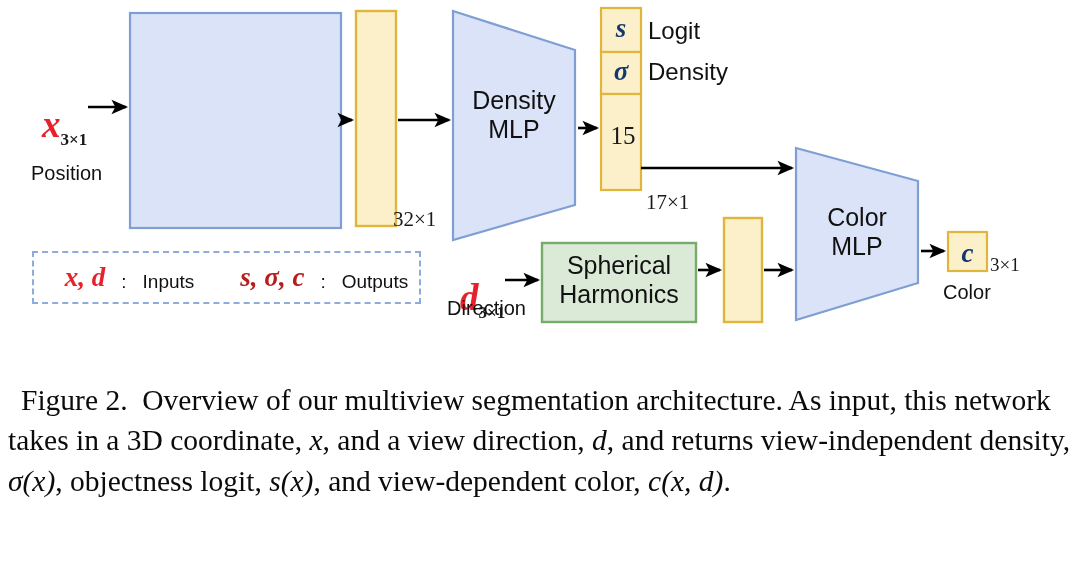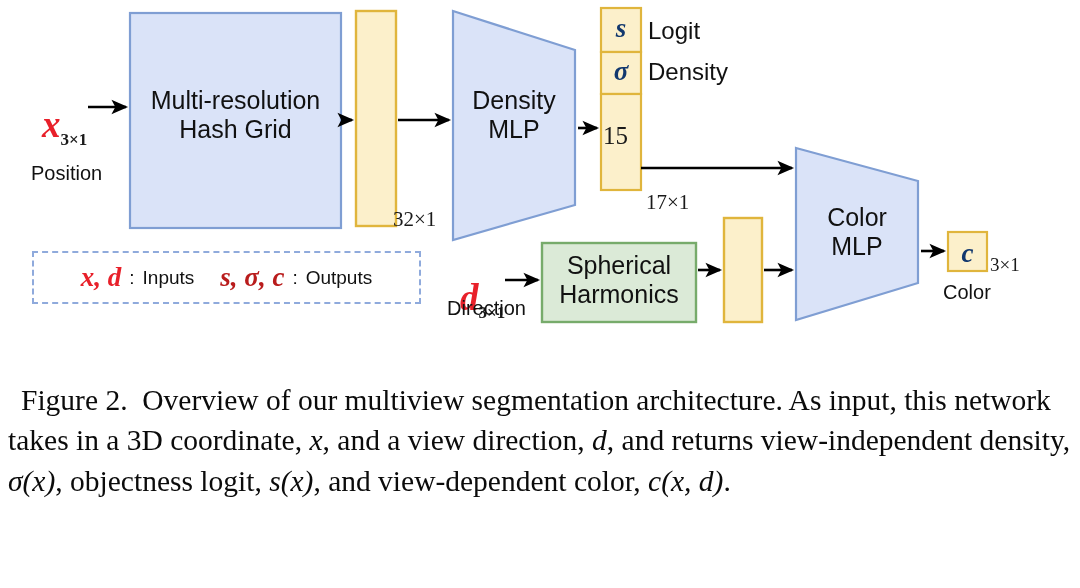--- a/index.html
+++ b/index.html
@@ -117,22 +117,23 @@
     box-sizing: border-box;
     display: flex;
     align-items: center;
     justify-content: center;
     gap: 26px;
   }
   .io-entry {
     font-size: 21px;
     white-space: nowrap;
     display: flex;
-    align-items: center;
-    gap: 8px;
+    align-items: flex-end;
+    gap: 16px;
+    margin-left: 20px;
   }
   .io-vars {
     font-family: "Liberation Serif", serif;
     font-style: italic;
     font-weight: bold;
     font-size: 27px;
   }
   .io-sep {
     font-size: 19px;
     color: #111;
@@ -220,35 +221,31 @@
       <line x1="698" y1="270" x2="720" y2="270" stroke="#000" stroke-width="2.6" marker-end="url(#arrowhead)"></line>
       <line x1="764" y1="270" x2="792" y2="270" stroke="#000" stroke-width="2.6" marker-end="url(#arrowhead)"></line>
       <line x1="921" y1="251" x2="944" y2="251" stroke="#000" stroke-width="2.6" marker-end="url(#arrowhead)"></line>
     </svg>
 
     <div class="lbl serif-italic var-red" style="left:42px; top:76px; font-size:37px;">
       <span>x</span><span class="sub">3×1</span>
     </div>
     <div class="cap-lbl" style="left:31px; top:130px;margin-top:32px;">Position</div>
 
-    <div class="box-text" style="left:130px; top:86px; width:211px; font-size:25px;">
-      <div>Multi-resolution</div>
-      <div>Hash Grid</div>
-    </div>
 
     <div class="dim-lbl" style="left:393px; top:207px;">32×1</div>
 
     <div class="box-text" style="left:453px; top:86px; width:122px; font-size:25px;">
       <div>Density</div>
       <div>MLP</div>
     </div>
 
     <div class="vec-cell" style="left:601px; top:13px; width:40px;">s</div>
     <div class="vec-cell" style="left:601px; top:56px; width:40px;">σ</div>
-    <div class="vec-num" style="left:603px; top:122px; width:40px; text-align:left;">15</div>
+    <div class="vec-num" style="left:603px; top:122px; width:40px; text-align:center;">15</div>
 
     <div class="cap-lbl" style="left:648px; top:17px; font-size:24px;">Logit</div>
     <div class="cap-lbl" style="left:648px; top:58px; font-size:24px;">Density</div>
 
     <div class="dim-lbl" style="left:646px; top:190px;">17×1</div>
 
     <div class="lbl serif-italic var-red" style="left:460px; top:249px; font-size:37px;">
       <span>d</span><span class="sub">3×1</span>
     </div>
     <div class="cap-lbl" style="left:447px; top:297px;">Direction</div>

